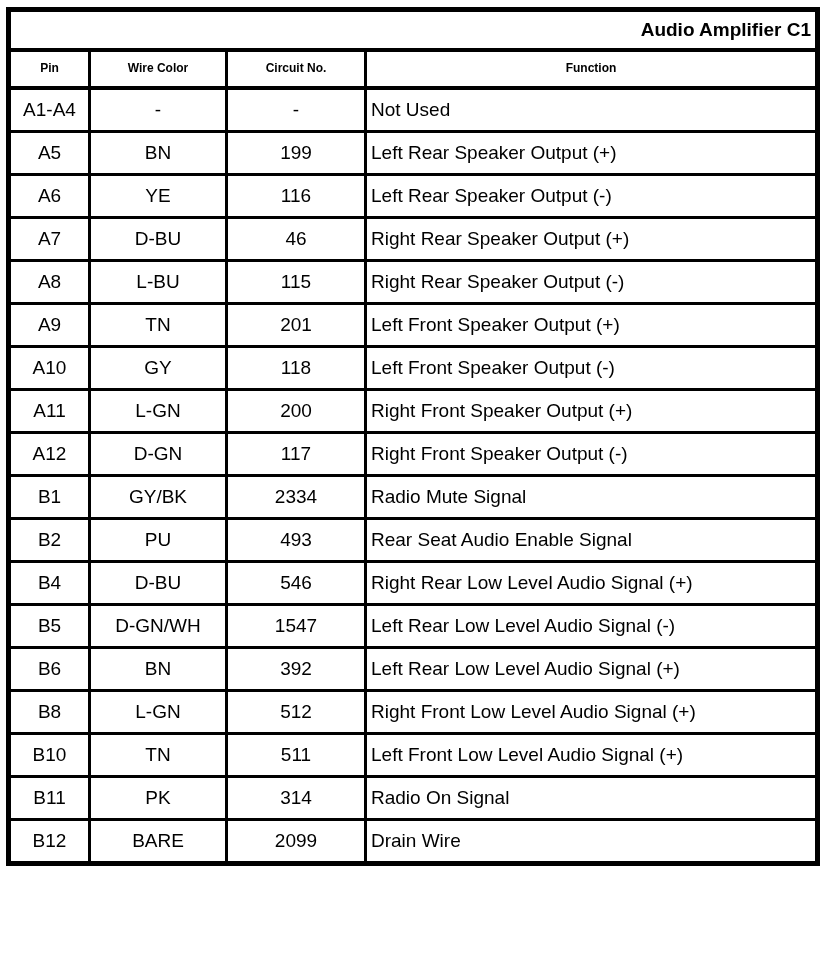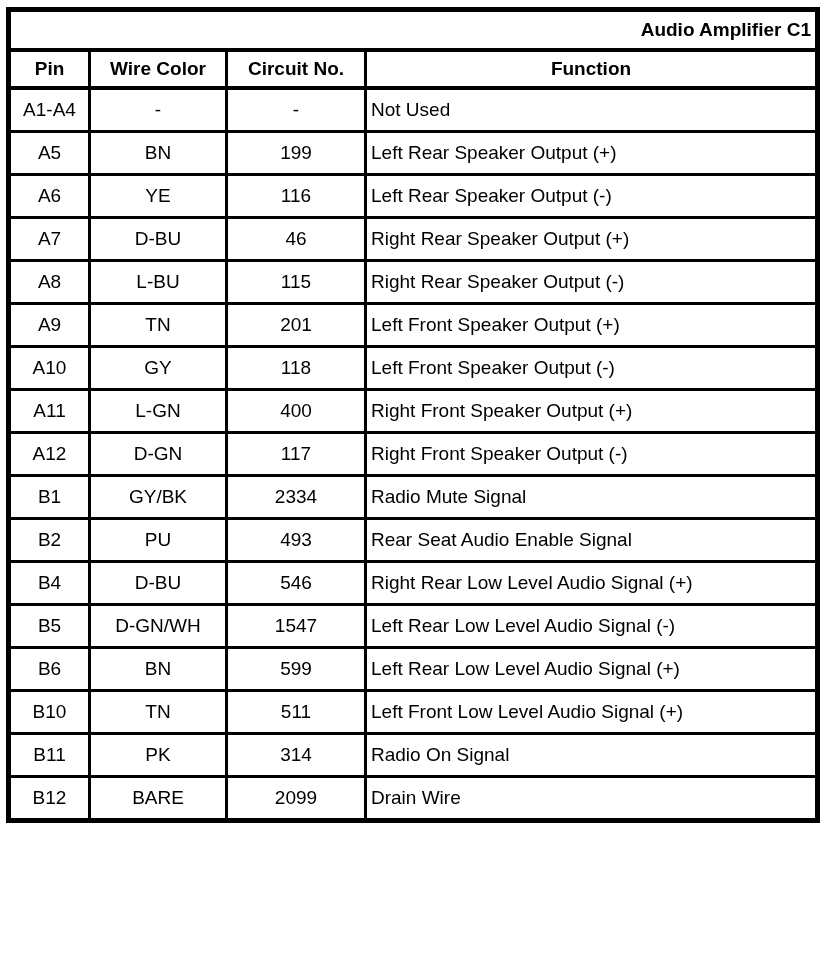--- a/index.html
+++ b/index.html
@@ -29,21 +29,21 @@
   }
   .title-cell {
     font-weight: bold;
     font-size: 20px;
     text-align: right;
     height: 24px;
     border-bottom-width: 4px !important;
   }
   thead th.colhead {
     font-weight: bold;
-    font-size: 19px;
+    font-size: 12px;
     text-align: center;
     height: 22px;
     border-bottom-width: 4px !important;
   }
   tbody td {
     height: 28px;
     font-weight: normal;
   }
   td.c0, td.c1, td.c2 {
     text-align: center;
@@ -117,21 +117,21 @@
       </tr>
       <tr>
         <td class="c0">A10</td>
         <td class="c1">GY</td>
         <td class="c2">118</td>
         <td class="c3">Left Front Speaker Output (-)</td>
       </tr>
       <tr>
         <td class="c0">A11</td>
         <td class="c1">L-GN</td>
-        <td class="c2">400</td>
+        <td class="c2">200</td>
         <td class="c3">Right Front Speaker Output (+)</td>
       </tr>
       <tr>
         <td class="c0">A12</td>
         <td class="c1">D-GN</td>
         <td class="c2">117</td>
         <td class="c3">Right Front Speaker Output (-)</td>
       </tr>
       <tr>
         <td class="c0">B1</td>
@@ -153,22 +153,28 @@
       </tr>
       <tr>
         <td class="c0">B5</td>
         <td class="c1">D-GN/WH</td>
         <td class="c2">1547</td>
         <td class="c3">Left Rear Low Level Audio Signal (-)</td>
       </tr>
       <tr>
         <td class="c0">B6</td>
         <td class="c1">BN</td>
-        <td class="c2">599</td>
+        <td class="c2">392</td>
         <td class="c3">Left Rear Low Level Audio Signal (+)</td>
+      </tr>
+      <tr>
+        <td class="c0">B8</td>
+        <td class="c1">L-GN</td>
+        <td class="c2">512</td>
+        <td class="c3">Right Front Low Level Audio Signal (+)</td>
       </tr>
       <tr>
         <td class="c0">B10</td>
         <td class="c1">TN</td>
         <td class="c2">511</td>
         <td class="c3">Left Front Low Level Audio Signal (+)</td>
       </tr>
       <tr>
         <td class="c0">B11</td>
         <td class="c1">PK</td>

